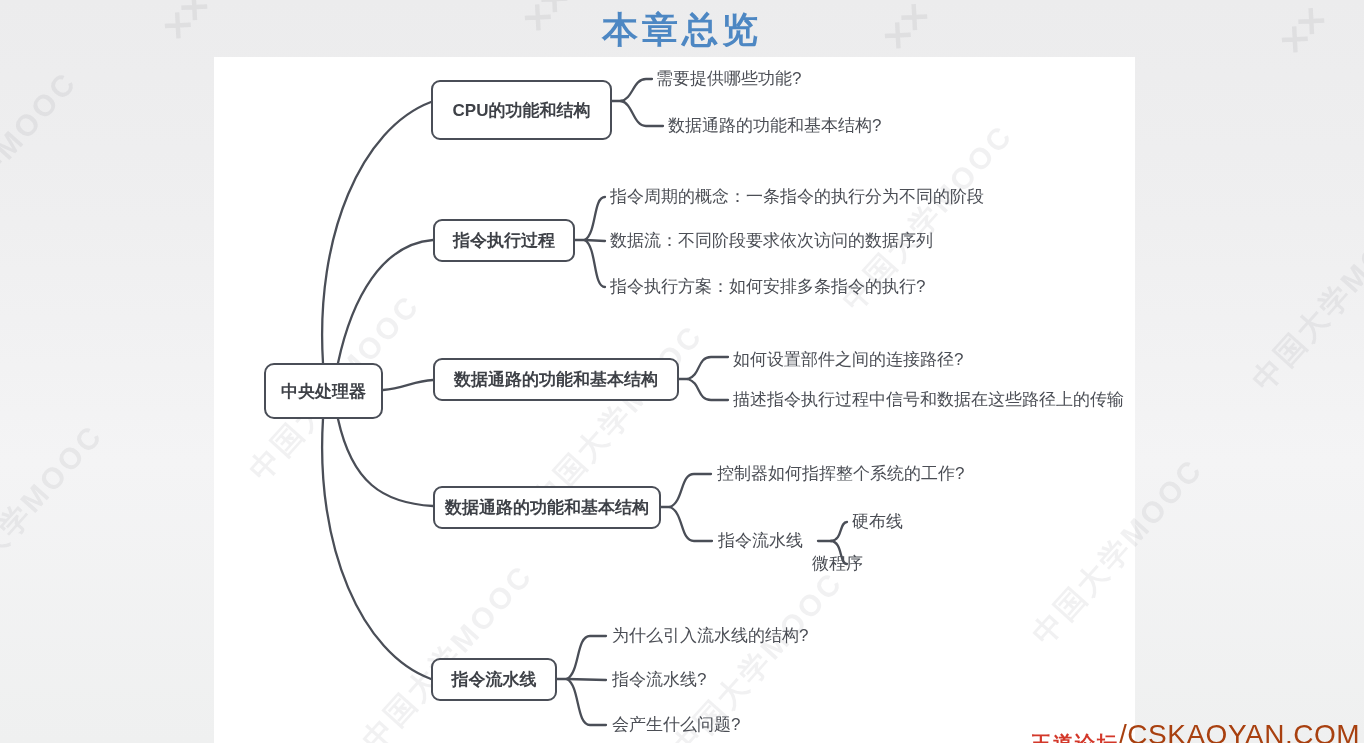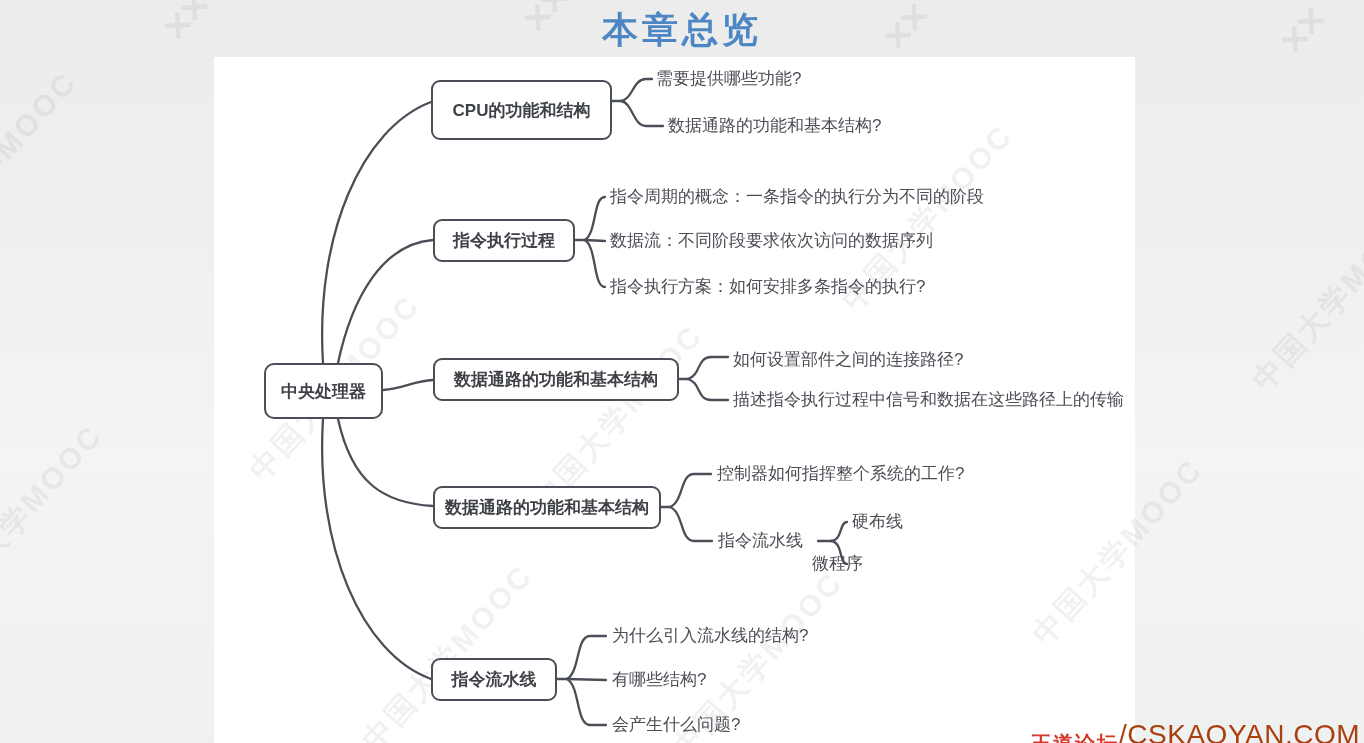--- a/index.html
+++ b/index.html
@@ -120,18 +120,18 @@
 
 <div class="leaf" style="left:733px;top:333px;margin-top:16px;">如何设置部件之间的连接路径?</div>
 <div class="leaf" style="left:733px;top:389px;">描述指令执行过程中信号和数据在这些路径上的传输</div>
 
 <div class="leaf" style="left:717px;top:463px;">控制器如何指挥整个系统的工作?</div>
 <div class="leaf" style="left:718px;top:530px;">指令流水线</div>
 <div class="leaf" style="left:852px;top:511px;">硬布线</div>
 <div class="leaf" style="left:812px;top:553px;">微程序</div>
 
 <div class="leaf" style="left:612px;top:625px;">为什么引入流水线的结构?</div>
-<div class="leaf" style="left:612px;top:669px;">有哪些结构?</div>
+<div class="leaf" style="left:612px;top:669px;">指令流水线?</div>
 <div class="leaf" style="left:612px;top:714px;">会产生什么问题?</div>
 
 <div class="footer">
   <span class="f-prefix">王道论坛</span><span class="f-site">/CSKAOYAN.COM</span>
 </div>
 
 </body></html>

